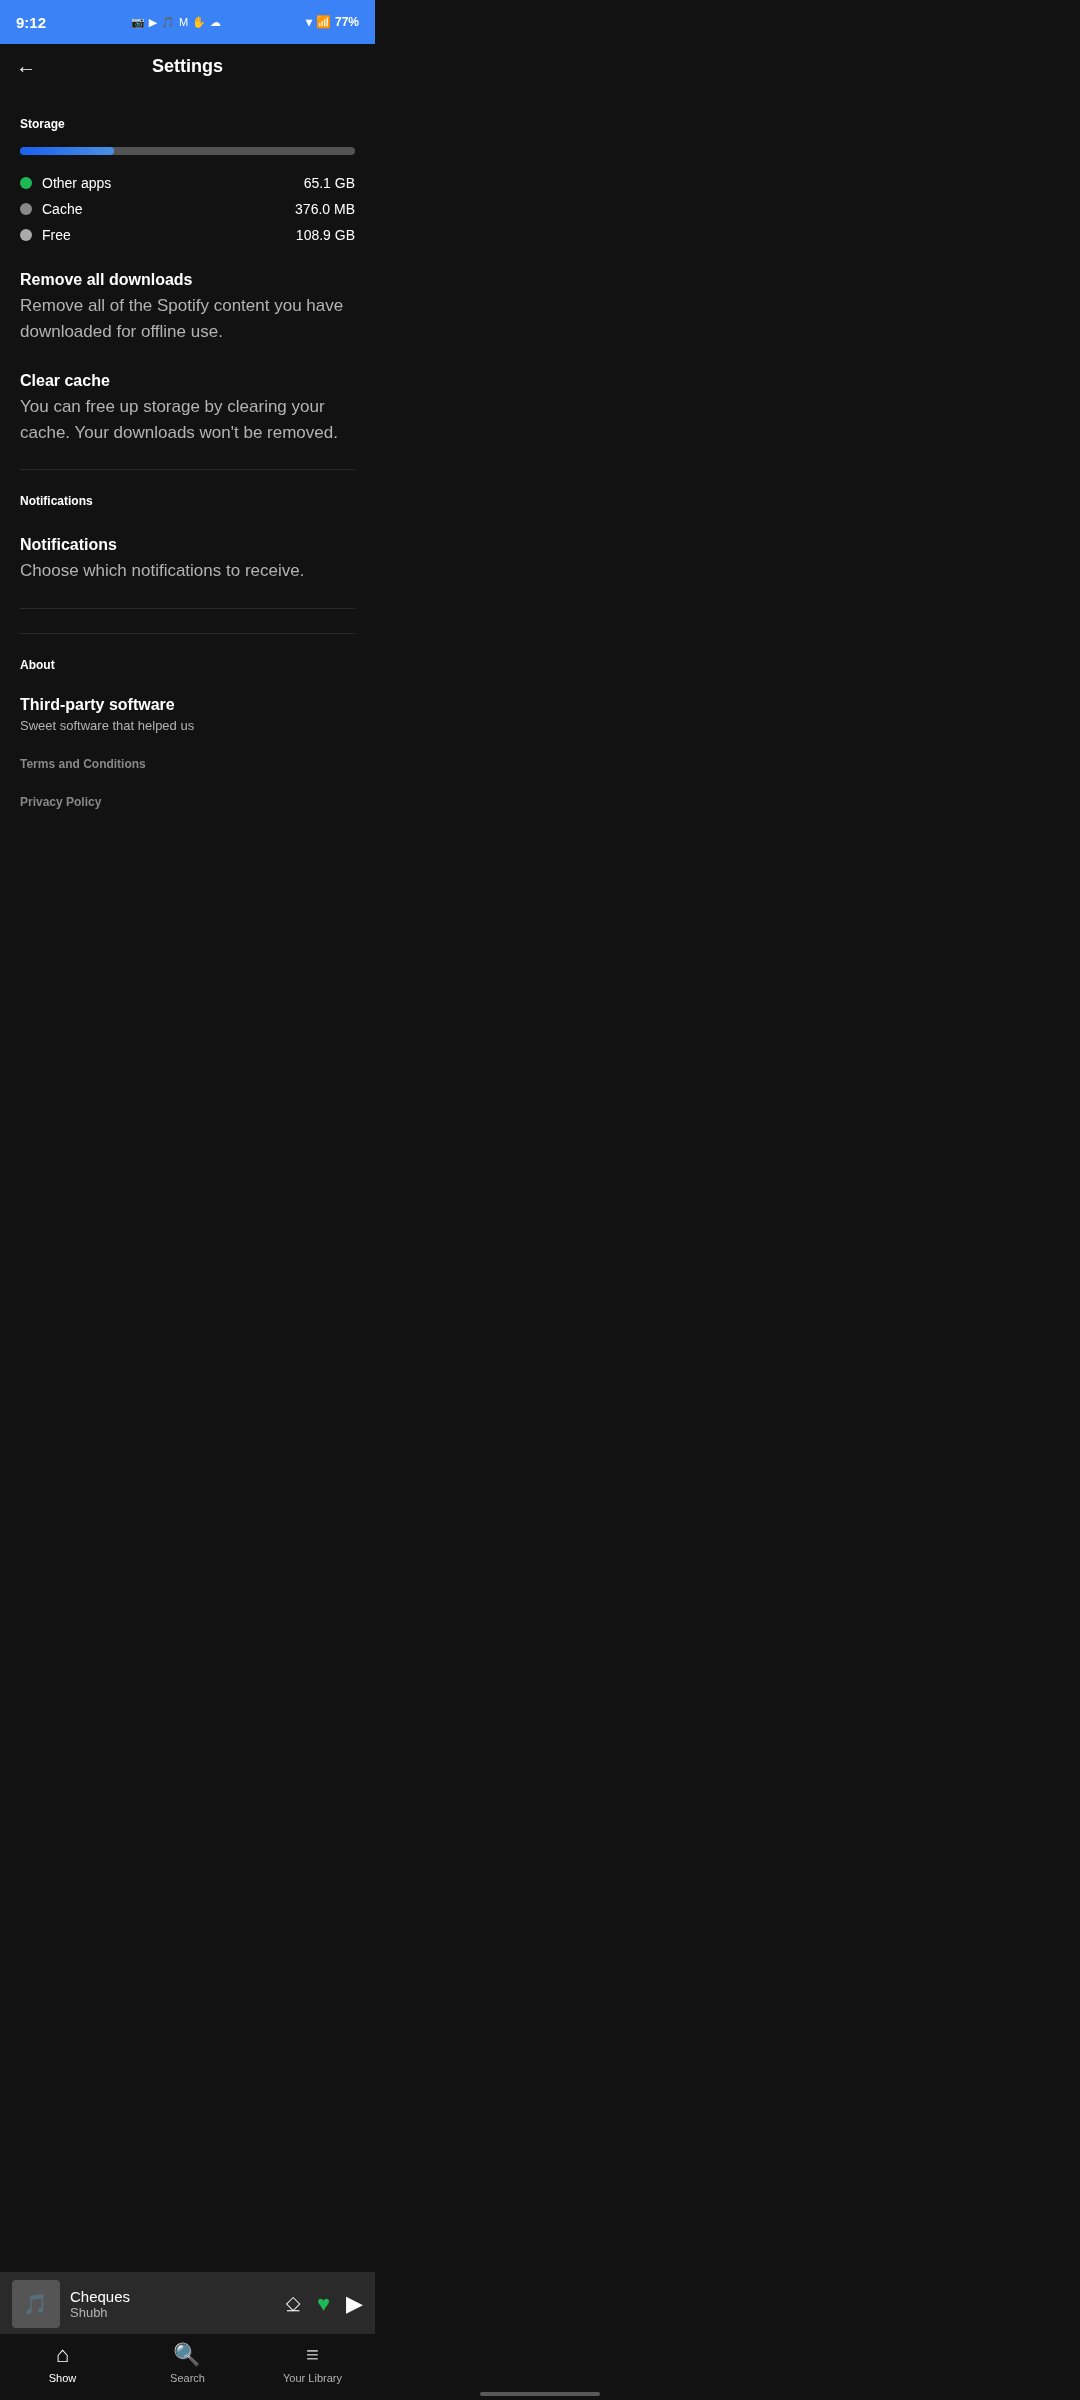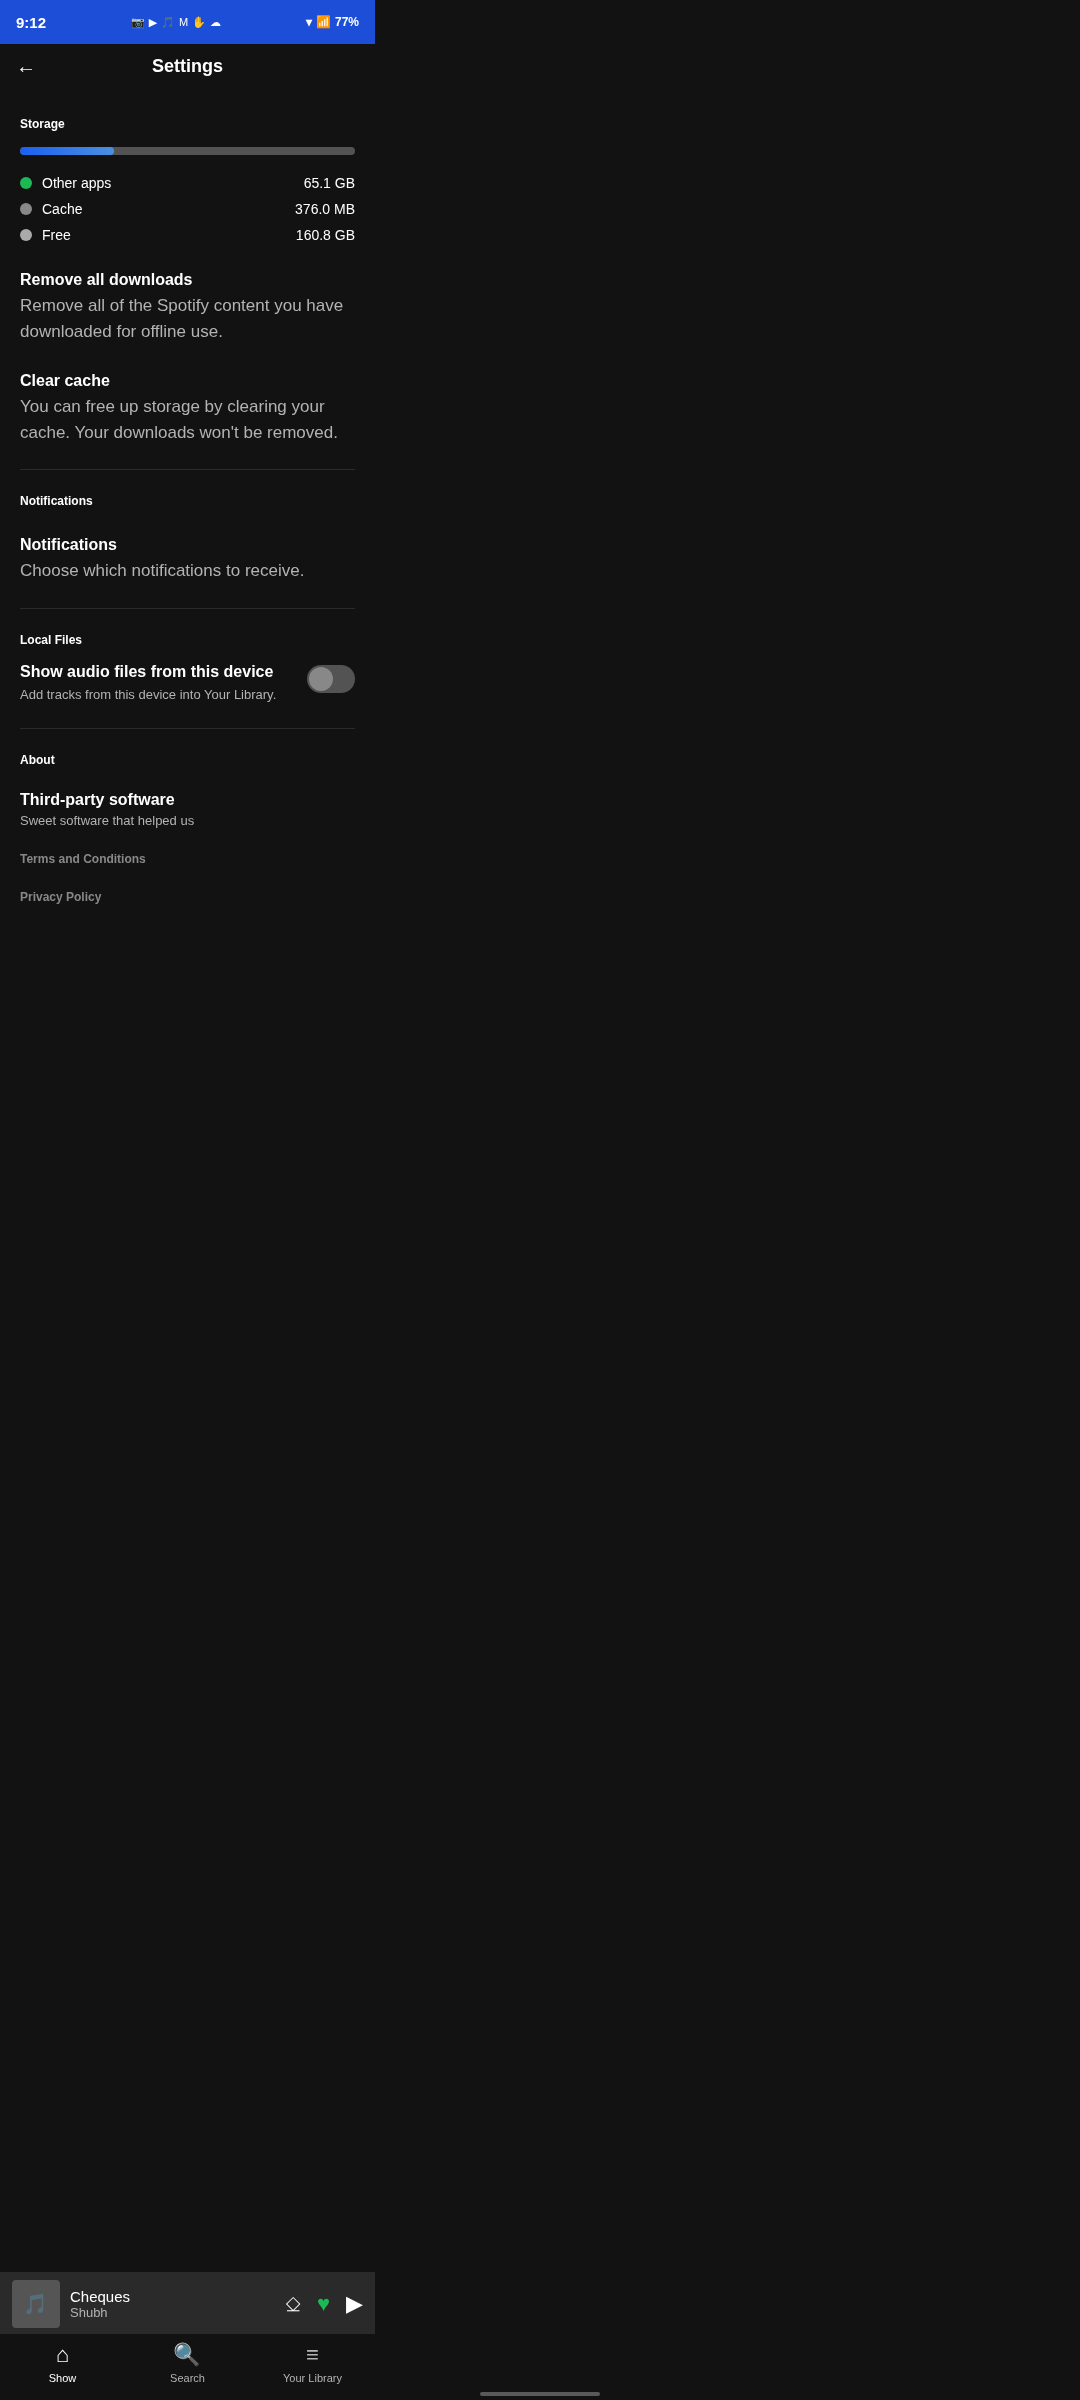--- a/index.html
+++ b/index.html
@@ -10,21 +10,21 @@
       color: #ffffff;
       font-family: -apple-system, 'Helvetica Neue', Arial, sans-serif;
       width: 375px;
       min-height: 100vh;
       position: relative;
       overflow-x: hidden;
     }
 
     
     .status-bar {
-      background-color: #1d4ed8;
+      background-color: #3b82f6;
       height: 44px;
       display: flex;
       align-items: center;
       justify-content: space-between;
       padding: 0 16px;
     }
     .status-time {
       font-size: 15px;
       font-weight: 600;
       color: #fff;
@@ -381,21 +381,21 @@
         <span class="storage-label">Cache</span>
       </div>
       <span class="storage-value">376.0 MB</span>
     </div>
 
     <div class="storage-item">
       <div class="storage-item-left">
         <div class="dot dot-lightgray"></div>
         <span class="storage-label">Free</span>
       </div>
-      <span class="storage-value">160.8 GB</span>
+      <span class="storage-value">108.9 GB</span>
     </div>
 
     <div class="action-item">
       <div class="action-title">Remove all downloads</div>
       <div class="action-desc">Remove all of the Spotify content you have downloaded for offline use.</div>
     </div>
 
     <div class="action-item">
       <div class="action-title">Clear cache</div>
       <div class="action-desc">You can free up storage by clearing your cache. Your downloads won't be removed.</div>
@@ -408,33 +408,20 @@
     <div class="section-title">Notifications</div>
 
     <div class="action-item">
       <div class="action-title">Notifications</div>
       <div class="action-desc">Choose which notifications to receive.</div>
     </div>
   </div>
 
   <div class="divider"></div>
 
-  <div>
-    <div class="section-title">Local Files</div>
-
-    <div class="setting-item">
-      <div class="setting-item-text">
-        <div class="setting-item-title">Show audio files from this device</div>
-        <div class="setting-item-desc">Add tracks from this device into Your Library.</div>
-      </div>
-      <div class="toggle">
-        <div class="toggle-knob"></div>
-      </div>
-    </div>
-  </div>
 
   <div class="divider"></div>
 
   <div>
     <div class="section-title">About</div>
 
 
     <div class="about-item">
       <div class="about-title">Third-party software</div>
       <div class="about-value">Sweet software that helped us</div>

